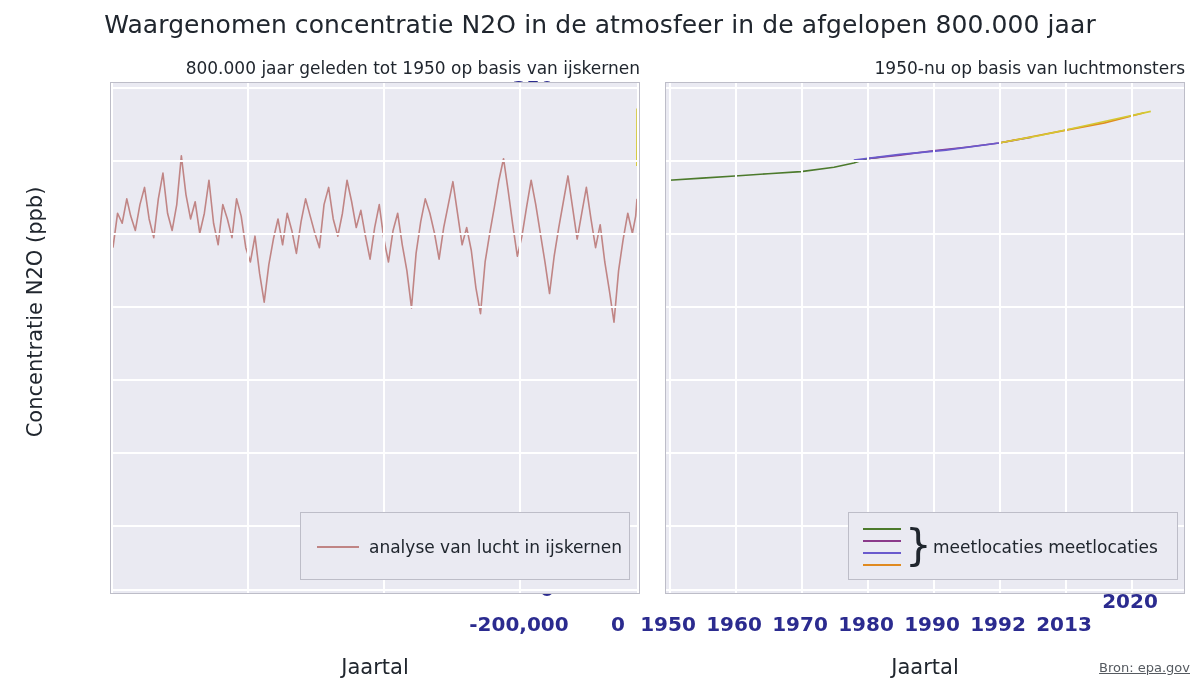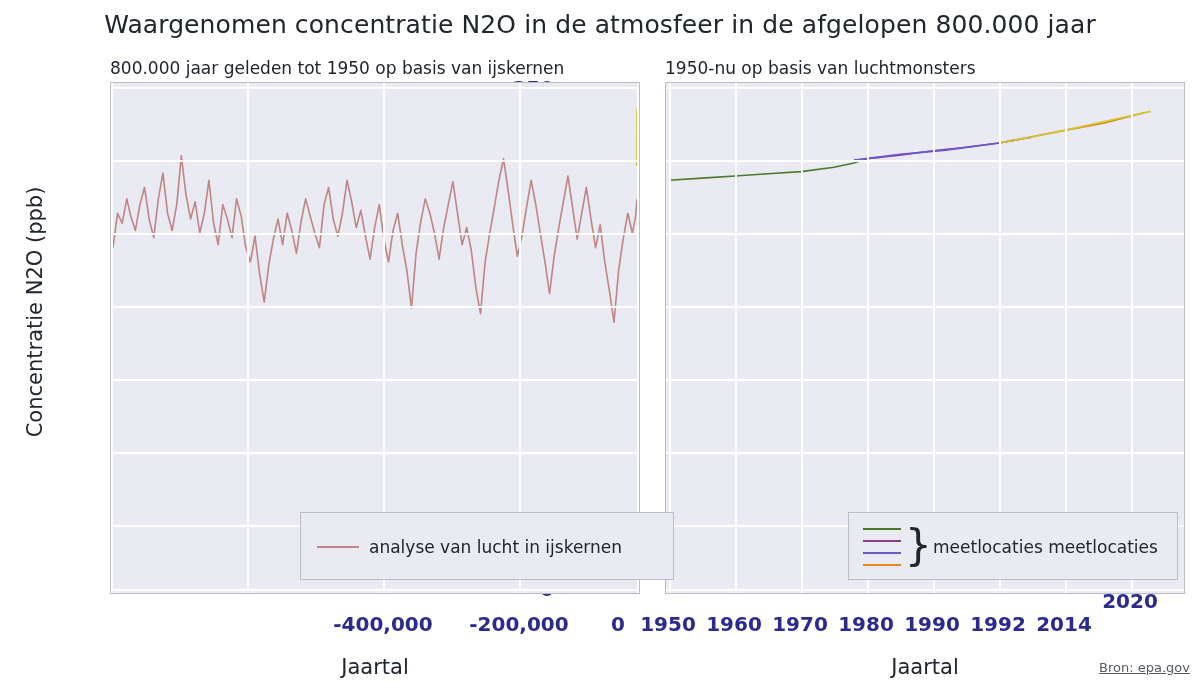--- a/index.html
+++ b/index.html
@@ -9,21 +9,21 @@
     overflow:hidden;position:relative;
   }
   #root{position:relative;width:1200px;height:693px;}
 
   .title{
     position:absolute;left:0;top:10px;width:1200px;text-align:center;
     font-size:25px;color:#20262e;letter-spacing:0.1px;
   }
 
   .subtitle{
-    position:absolute;font-size:17px;color:#20262e;text-align:left;
+    position:absolute;font-size:17px;color:#20262e;text-align:right;
   }
   #sub-left{left:110px;top:58px;width:530px;}
   #sub-right{left:665px;top:58px;width:520px;}
 
   .ylabel{
     position:absolute;left:-135px;top:300px;width:340px;text-align:center;
     transform:rotate(-90deg);transform-origin:center center;
     font-size:21px;color:#20262e;
   }
 
@@ -53,21 +53,21 @@
   }
   .xtick{
     position:absolute;font-size:20px;font-weight:bold;color:#2b2b8f;
     text-align:center;white-space:nowrap;
   }
 
   .legend{
     position:absolute;background:#eaeaf2;border:1px solid #bdbdc8;
     box-sizing:border-box;
   }
-  #legend-left{left:300px;top:512px;width:374px;height:68px;text-align:right;}
+  #legend-left{left:300px;top:512px;width:330px;height:68px;text-align:right;}
   #legend-right{left:848px;top:512px;width:330px;height:68px;}
 
   .legend-text{
     position:absolute;font-size:17px;color:#20262e;white-space:nowrap;
   }
 
   .brace{
     position:absolute;font-size:42px;color:#20262e;line-height:42px;
   }
 
@@ -91,31 +91,30 @@
 
   <div class="ytick" style="top:76px">350</div>
   <div class="ytick" style="top:149px">300</div>
   <div class="ytick" style="top:222px">250</div>
   <div class="ytick" style="top:295px">200</div>
   <div class="ytick" style="top:368px">150</div>
   <div class="ytick" style="top:441px">100</div>
   <div class="ytick" style="top:514px">50</div>
   <div class="ytick" style="top:577px">0</div>
 
-  <div class="xtick" style="left:308px;top:612px;width:150px">-400,000</div>
   <div class="xtick" style="left:444px;top:612px;width:150px">-200,000</div>
   <div class="xtick" style="left:598px;top:612px;width:40px">0</div>
 
   <div class="xtick" style="left:613px;top:612px;width:110px">1950</div>
   <div class="xtick" style="left:679px;top:612px;width:110px">1960</div>
   <div class="xtick" style="left:745px;top:612px;width:110px">1970</div>
   <div class="xtick" style="left:811px;top:612px;width:110px">1980</div>
   <div class="xtick" style="left:877px;top:612px;width:110px">1990</div>
   <div class="xtick" style="left:943px;top:612px;width:110px">1992</div>
-  <div class="xtick" style="left:1009px;top:612px;width:110px">2014</div>
+  <div class="xtick" style="left:1009px;top:612px;width:110px">2013</div>
   <div class="xtick" style="left:1075px;top:589px;width:110px">2020</div>
 
   <div class="panel" id="panel-left">
     <div class="grid-line grid-h" style="top:4px"></div>
     <div class="grid-line grid-h" style="top:77px"></div>
     <div class="grid-line grid-h" style="top:150px"></div>
     <div class="grid-line grid-h" style="top:223px"></div>
     <div class="grid-line grid-h" style="top:296px"></div>
     <div class="grid-line grid-h" style="top:369px"></div>
     <div class="grid-line grid-h" style="top:442px"></div>

